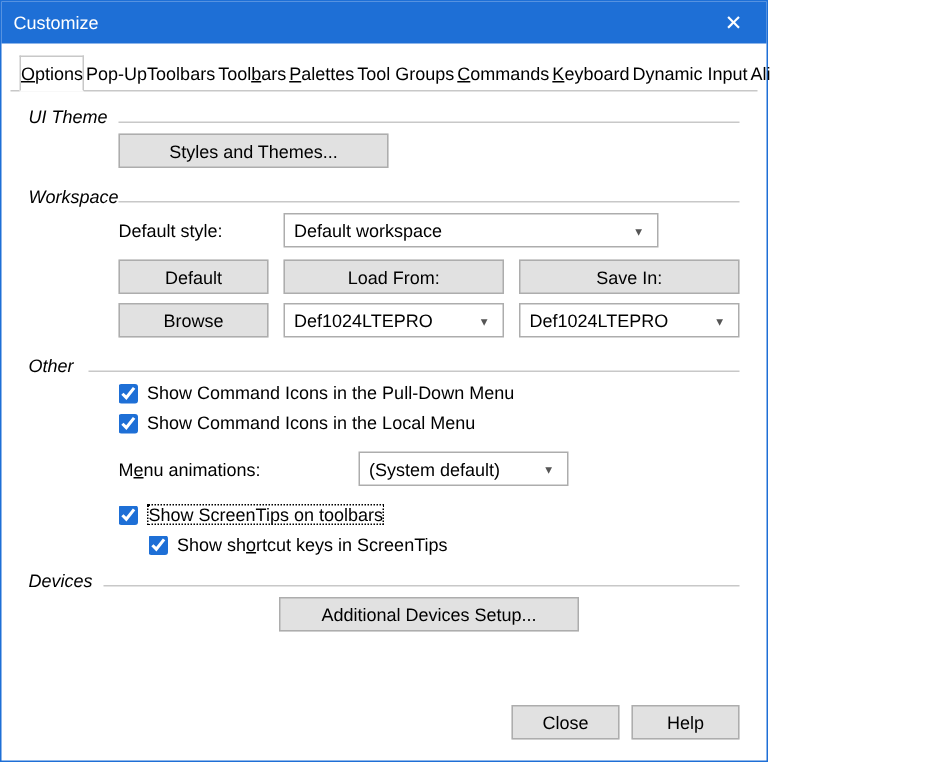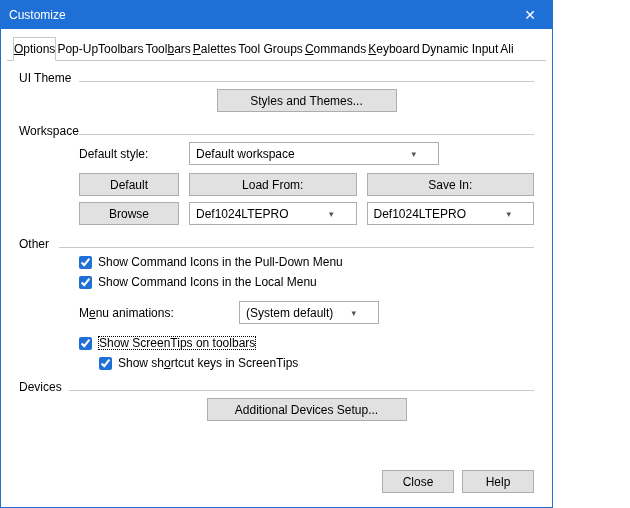--- a/index.html
+++ b/index.html
@@ -4,21 +4,21 @@
 <style>
   * { box-sizing: border-box; }
   body {
     margin: 0;
     font-family: "Segoe UI", Tahoma, sans-serif;
     font-size: 12px;
     background: #fff;
     color: #000;
   }
   .window {
-    width: 553px;
+    width: 512px;
     height: 508px;
     border: 1px solid #1e6fd6;
     display: flex;
     flex-direction: column;
     background: #fff;
   }
   .titlebar {
     background: #1e6fd6;
     color: #fff;
     height: 28px;
@@ -67,20 +67,21 @@
   }
   .section {
     display: flex;
     align-items: baseline;
     margin-bottom: 4px;
   }
   .section-label {
     width: 60px;
     flex-shrink: 0;
     padding-top: 2px;
+    font-style: italic;
   }
   .section-line {
     flex: 1;
     border-top: 1px solid #c8c8c8;
     height: 1px;
     margin-top: 9px;
   }
   .body-indent {
     margin-left: 60px;
   }
@@ -92,21 +93,21 @@
     font-size: 12px;
     cursor: default;
     padding: 0 8px;
   }
   .combo {
     border: 1px solid #adadad;
     height: 23px;
     background: #fff;
     display: flex;
     align-items: center;
-    padding: 0 20px 0 6px;
+    padding: 0 8px 0 6px;
     position: relative;
   }
   .combo .combo-text { flex: 1; }
   .combo .chev {
     font-size: 9px;
     color: #555;
     padding: 0 2px;
   }
   .row { display: flex; align-items: center; gap: 10px; margin-bottom: 8px; }
   .grid3 {
@@ -181,21 +182,21 @@
     <div class="tab">Ali</div>
 
   </div>
 
   <div class="content">
 
     <div class="section">
       <div class="section-label">UI Theme</div>
       <div class="section-line"></div>
     </div>
-    <div class="body-indent" style="margin-bottom:10px; display:flex; justify-content:center;">
+    <div class="body-indent" style="margin-bottom:10px; display:flex; justify-content:flex-start;">
       <button class="btn" style="width:180px;">Styles and Themes...</button>
     </div>
 
     <div class="section">
       <div class="section-label">Workspace</div>
       <div class="section-line"></div>
     </div>
     <div class="body-indent">
       <div class="row">
         <span style="width:100px;">Default style:</span>

